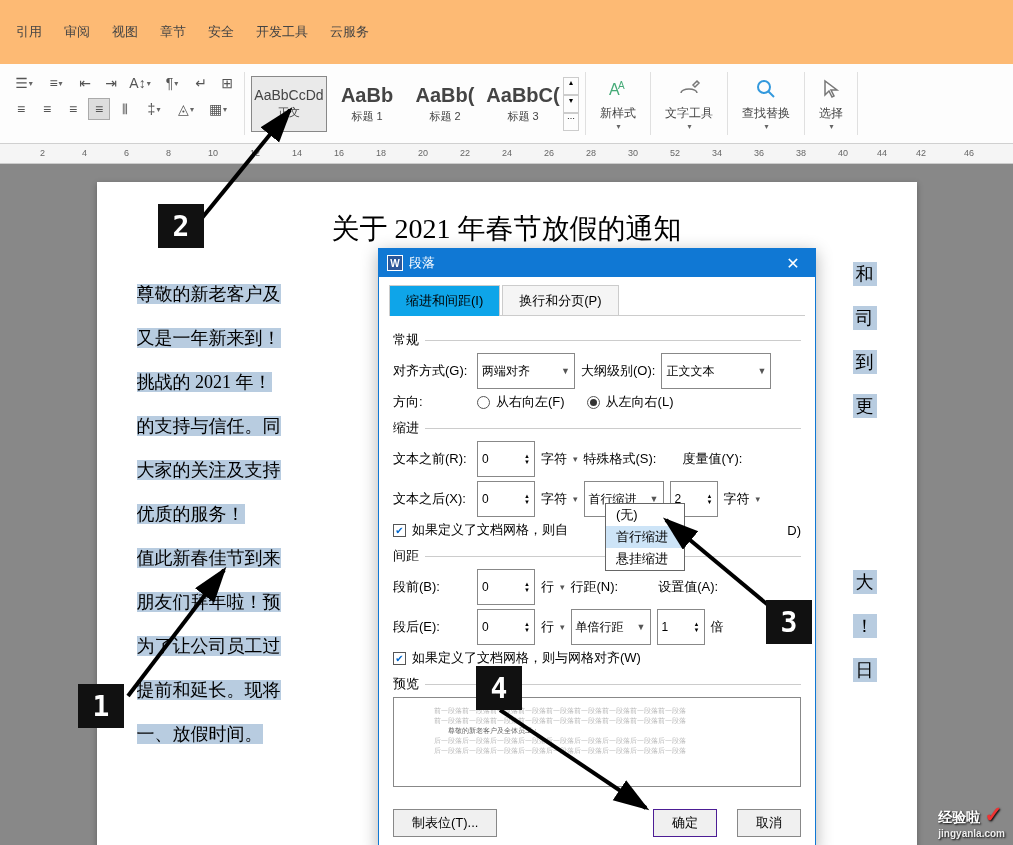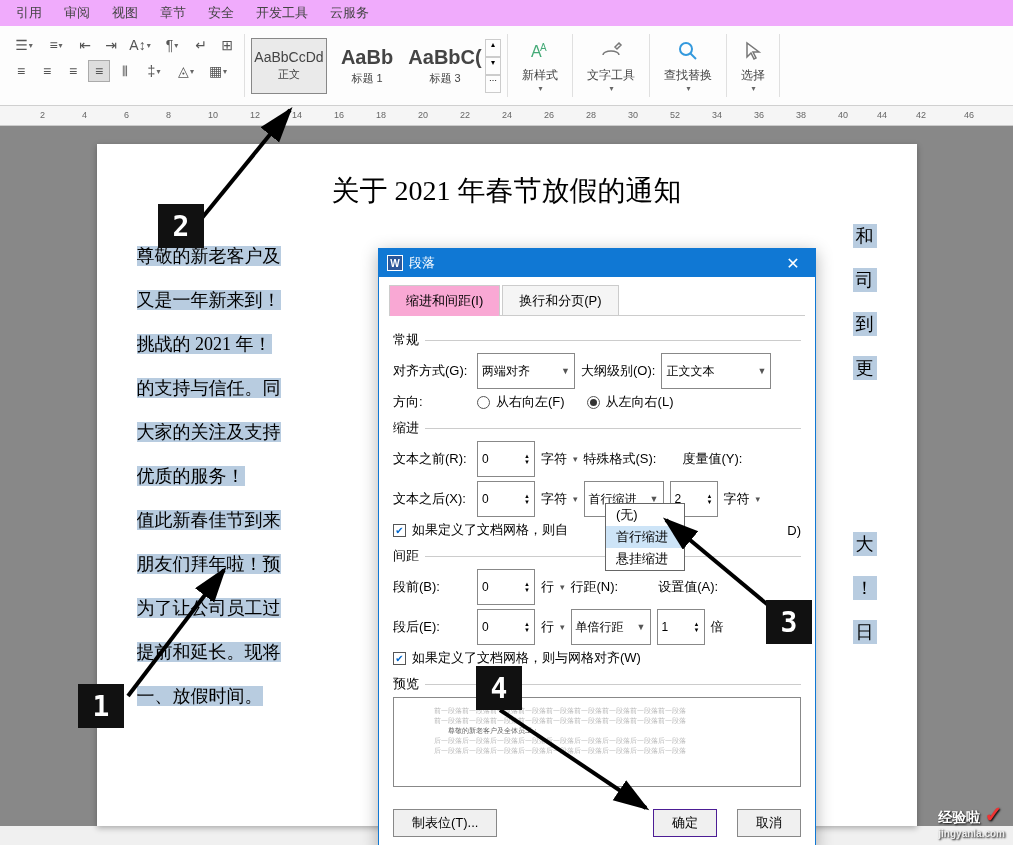--- a/index.html
+++ b/index.html
@@ -1,18 +1,18 @@
 <!DOCTYPE html>
 <html><head>
 <meta charset="utf-8">
 <style>
 * { box-sizing: border-box; margin: 0; padding: 0; }
 body { font-family: "Microsoft YaHei", sans-serif; font-size: 12px; background: #f0f0f0; width: 1013px; height: 845px; position: relative; overflow: hidden; }
 
-.menubar { background: #f0abfc; display: flex; gap: 22px; padding: 4px 16px; font-size: 13px; color: #444; }
+.menubar { background: #fdba74; display: flex; gap: 22px; padding: 23px 16px; font-size: 13px; color: #444; }
 .menubar span { cursor: pointer; }
 
 .ribbon { background: #fdfdfd; border-bottom: 1px solid #d0d0d0; display: flex; padding: 8px 4px; height: 80px; }
 .ribbon-group { display: flex; flex-direction: column; gap: 4px; padding: 0 6px; border-right: 1px solid #e0e0e0; }
 .ribbon-row { display: flex; gap: 4px; align-items: center; }
 .icon-btn { width: 22px; height: 22px; display: flex; align-items: center; justify-content: center; color: #555; font-size: 14px; cursor: pointer; }
 .icon-btn.w { width: 28px; }
 .dd { font-size: 8px; margin-left: 1px; color: #666; }
 
 .styles-group { display: flex; align-items: center; gap: 2px; padding: 0 6px; border-right: 1px solid #e0e0e0; }
@@ -40,21 +40,21 @@
 .right-strip { position: absolute; right: 40px; width: 24px; background: #b8cce0; height: 24px; font-family: SimSun, serif; font-size: 18px; text-align: center; }
 
 
 .dialog { position: absolute; left: 378px; top: 248px; width: 438px; background: #fff; border: 1px solid #1078d4; box-shadow: 0 4px 16px rgba(0,0,0,.3); z-index: 10; }
 .titlebar { background: #1078d4; color: #fff; height: 28px; display: flex; align-items: center; padding: 0 8px; font-size: 13px; }
 .titlebar .w-logo { width: 16px; height: 16px; background: #2b579a; color: #fff; font-size: 10px; font-weight: bold; display: flex; align-items: center; justify-content: center; margin-right: 6px; border: 1px solid #fff; }
 .titlebar .close { margin-left: auto; width: 28px; text-align: center; font-size: 16px; cursor: pointer; }
 
 .tabs { display: flex; padding: 8px 10px 0; gap: 2px; }
 .tab { padding: 6px 16px; border: 1px solid #ccc; border-bottom: none; font-size: 13px; cursor: pointer; background: #f5f5f5; }
-.tab.active { background: #f9a8d4; position: relative; z-index: 2; }
+.tab.active { background: #0ea5e9; position: relative; z-index: 2; }
 .tab-line { border-top: 1px solid #ccc; margin: 0 10px; position: relative; top: -1px; }
 
 .dlg-body { padding: 6px 14px 10px; font-size: 13px; }
 .group-title { display: flex; align-items: center; margin-top: 8px; }
 .group-title span:first-child { margin-right: 6px; }
 .group-title hr { flex: 1; border: none; border-top: 1px solid #ccc; }
 
 .row { display: flex; align-items: center; gap: 6px; margin: 4px 0; }
 .lbl { min-width: 78px; }
 .combo, .spin { border: 1px solid #888; height: 36px; font-size: 12px; padding: 0 4px; background: #fff; display: flex; align-items: center; justify-content: space-between; }
@@ -122,20 +122,24 @@
   </div>
 
   <div class="styles-group">
     <div class="style-item active">
       <div class="style-sample">AaBbCcDd</div>
       <div>正文</div>
     </div>
     <div class="style-item">
       <div class="style-sample big">AaBb</div>
       <div>标题 1</div>
+    </div>
+    <div class="style-item">
+      <div class="style-sample big">AaBb(</div>
+      <div>标题 2</div>
     </div>
     <div class="style-item">
       <div class="style-sample big">AaBbC(</div>
       <div>标题 3</div>
     </div>
     <div class="style-nav">
       <div>▴</div>
       <div>▾</div>
       <div>⋯</div>
     </div>

